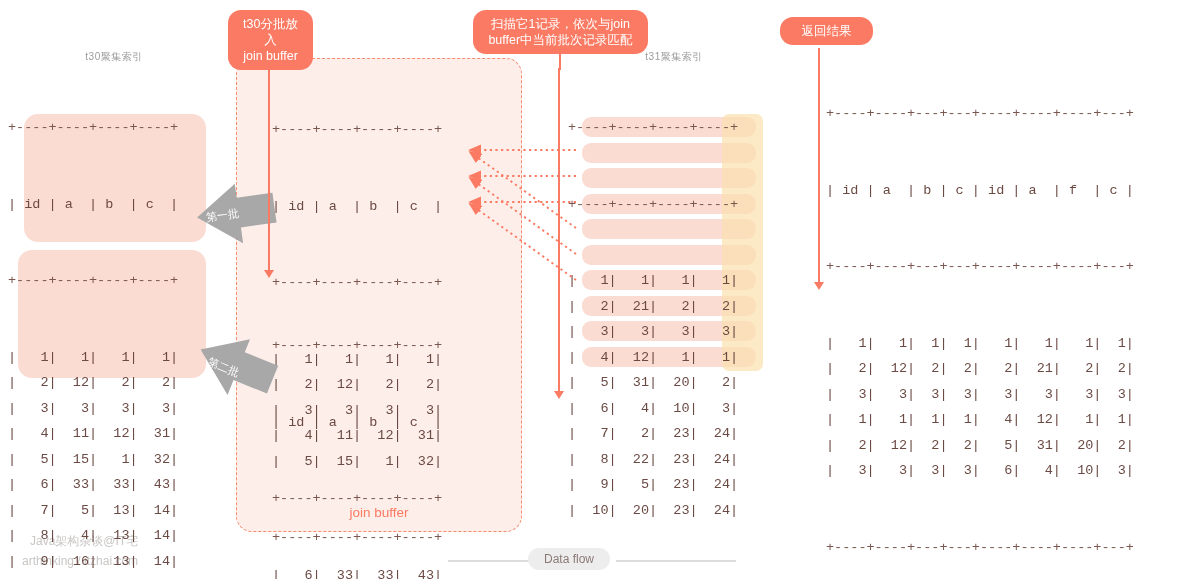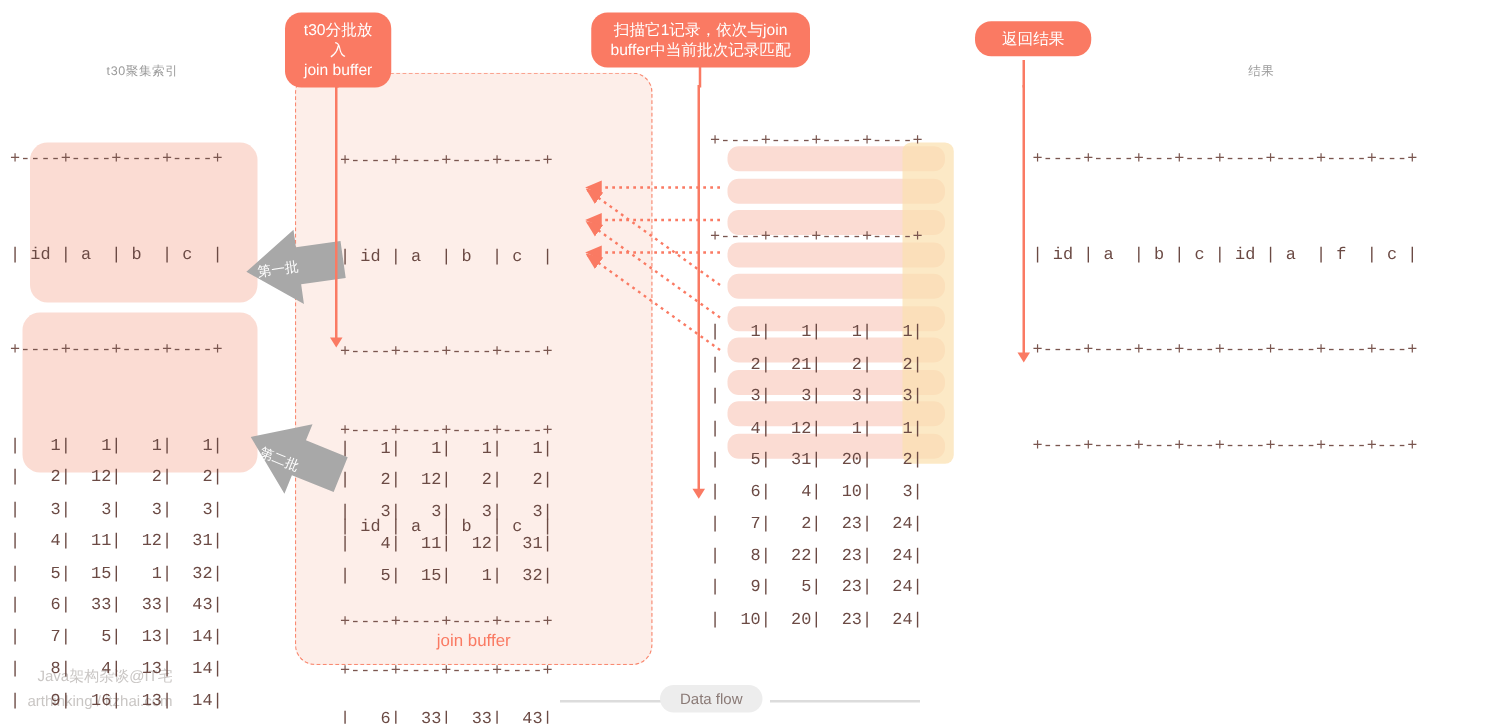--- a/index.html
+++ b/index.html
@@ -245,20 +245,21 @@
     <div class="rowhl" style="left: 14px; top: 296.5px; width: 174px; height: 20px;"></div>
     <div class="rowhl" style="left: 14px; top: 271px; width: 174px; height: 20px;"></div>
     <div class="rowhl" style="left: 14px; top: 245.5px; width: 174px; height: 20px;"></div>
     <div class="rowhl" style="left: 14px; top: 220px; width: 174px; height: 20px;"></div>
     <div class="rowhl" style="left: 14px; top: 194.5px; width: 174px; height: 20px;"></div>
     <div class="rowhl" style="left: 14px; top: 169px; width: 174px; height: 20px;"></div>
     <div class="rowhl" style="left: 14px; top: 143.5px; width: 174px; height: 20px;"></div>
     <div class="rowhl" style="left: 14px; top: 118px; width: 174px; height: 20px;"></div>
     <div class="rowhl" style="left: 14px; top: 92.5px; width: 174px; height: 20px;"></div>
     <div class="rowhl" style="left: 14px; top: 67px; width: 174px; height: 20px;"></div>
+  <div class="tbl-title">t31聚集索引</div>
   <div class="colhl" style="left:154px; top:64px; width:41px; height:257px;"></div>
   <div class="ascii ascii-rows">
     <div class="rule">+----+----+----+----+</div>
     <div class="rule">+----+----+----+----+</div>
     <div>|   1|   1|   1|   1|
 |   2|  21|   2|   2|
 |   3|   3|   3|   3|
 |   4|  12|   1|   1|
 |   5|  31|  20|   2|
 |   6|   4|  10|   3|
@@ -267,25 +268,30 @@
 |   9|   5|  23|  24|
 |  10|  20|  23|  24|</div>
     
   </div>
 </div>
 
 <div class="vline" style="left:558px; top:68px; height:325px;"></div>
 <div class="vhead" style="left:554px; top:391px;"></div>
 
 <div class="tblwrap" style="left:826px; top:50px; width:366px;">
-  <div class="tbl-title">结果</div>
   <div class="ascii ascii-rows">
     <div class="rule">+----+----+---+---+----+----+----+---+</div>
     <div>| id | a  | b | c | id | a  | f  | c |</div>
     <div class="rule">+----+----+---+---+----+----+----+---+</div>
+    <div>|   1|   1|  1|  1|   1|   1|   1|  1|
+|   2|  12|  2|  2|   2|  21|   2|  2|
+|   3|   3|  3|  3|   3|   3|   3|  3|
+|   1|   1|  1|  1|   4|  12|   1|  1|
+|   2|  12|  2|  2|   5|  31|  20|  2|
+|   3|   3|  3|  3|   6|   4|  10|  3|</div>
     <div class="rule">+----+----+---+---+----+----+----+---+</div>
   </div>
 </div>
 
 <div class="vline" style="left:818px; top:68px; height:216px;"></div>
 <div class="vhead" style="left:814px; top:282px;"></div>
 
 <svg class="grayarrow" style="left:193px; top:178px;" width="86" height="76" viewBox="0 0 86 76">
   <polygon points="4,34 46,6 46,20 82,20 82,50 46,50 46,66" fill="#a8a8a8" transform="rotate(-8 43 36)"></polygon>
 </svg>

